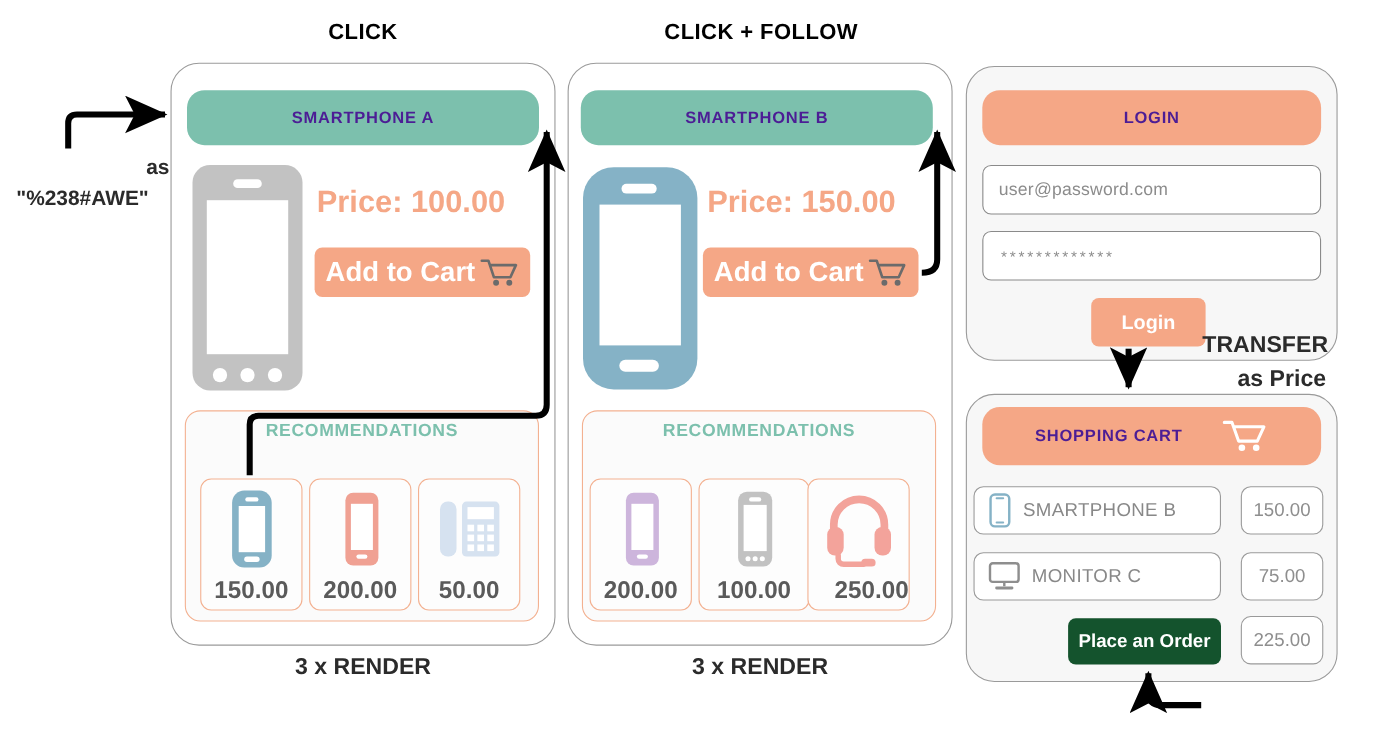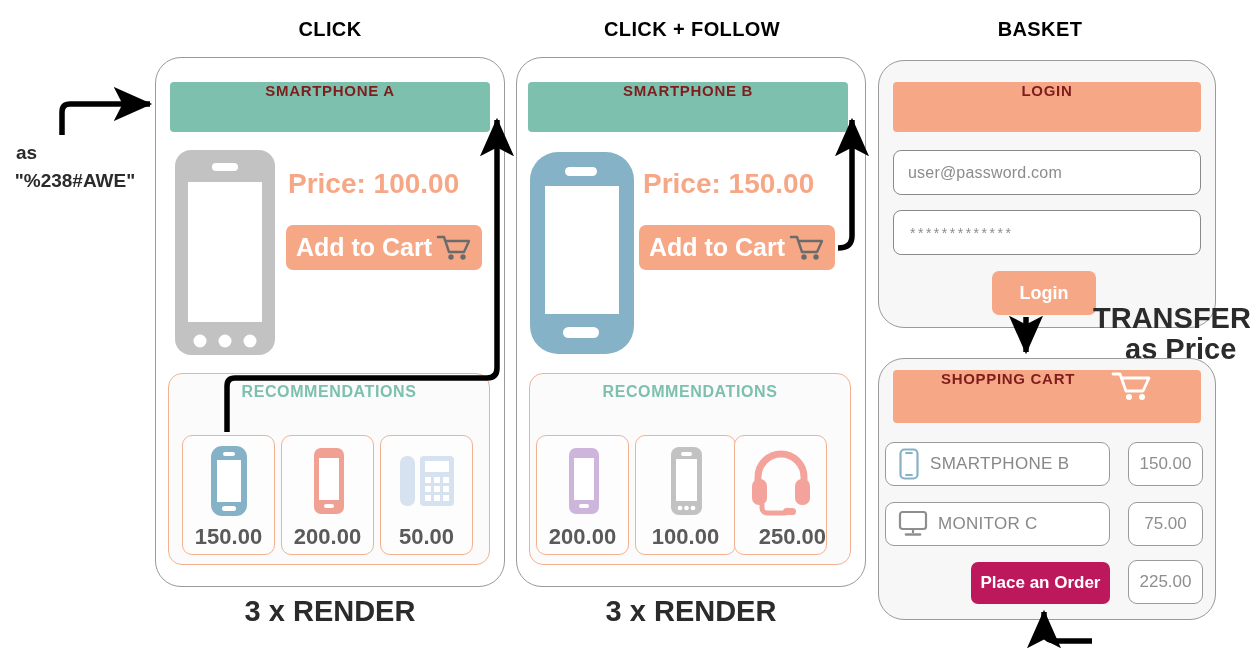--- a/index.html
+++ b/index.html
@@ -29,26 +29,26 @@
     position:absolute;
     border:1.2px solid #9a9a9a;
     border-radius:26px;
     background:#ffffff;
   }
   .panel.grey{ background:#f7f7f7; }
 
   
   .bar{
     position:absolute;
-    border-radius:4px;
-    display:flex;
-    align-items:flex-start;
+    border-radius:16px;
+    display:flex;
+    align-items:center;
     justify-content:center;
     gap:8px;
-    color:#7f1d1d;
+    color:#4c1d95;
     font-weight:700;
     letter-spacing:.7px;
     font-size:15px;
   }
   .bar.teal{ background:#7cc0ad; }
   .bar.orange{ background:#f5a786; }
 
   
   .price{
     position:absolute;
@@ -162,50 +162,49 @@
     border-radius:9px;
     background:#fff;
     display:flex;
     align-items:center;
     justify-content:center;
     font-size:17px;
     color:#8e8e8e;
   }
   .orderbtn{
     position:absolute;
-    background:#be185d;
+    background:#14532d;
     border-radius:7px;
     color:#fff;
     font-weight:700;
     font-size:17px;
     display:flex; align-items:center; justify-content:center;
   }
 
   
   .anno{
     position:absolute;
     font-size:19px;
     font-weight:700;
     color:#2b2b2b;
     white-space:nowrap;
   }
-  .anno.big{ font-size:29px; }
+  .anno.big{ font-size:21px; }
 
   svg.layer{ position:absolute; left:0; top:0; width:1250px; height:663px; pointer-events:none; }
 </style>
 </head>
 <body>
 
 <div id="stage">
 
   <div class="caption" style="left:150px; top:18px; width:360px;">CLICK</div>
   <div class="caption" style="left:512px; top:18px; width:360px;">CLICK + FOLLOW</div>
-  <div class="caption" style="left:875px; top:18px; width:330px;">BASKET</div>
-
-  <div class="anno" style="left:16px; top:142px; width:150px; text-align:left;">as</div>
+
+  <div class="anno" style="left:4px; top:142px; width:150px; text-align:right;">as</div>
   <div class="anno" style="left:0px; top:170px; width:150px; text-align:center;">"%238#AWE"</div>
 
   <div class="panel" style="left:155px; top:57px; width:350px; height:530px;"></div>
 
   <div class="bar teal" style="left:170px; top:82px; width:320px; height:50px;">
     <span>SMARTPHONE A</span>
   </div>
 
   <svg class="layer" style="left:0;top:0;">
     <g>

